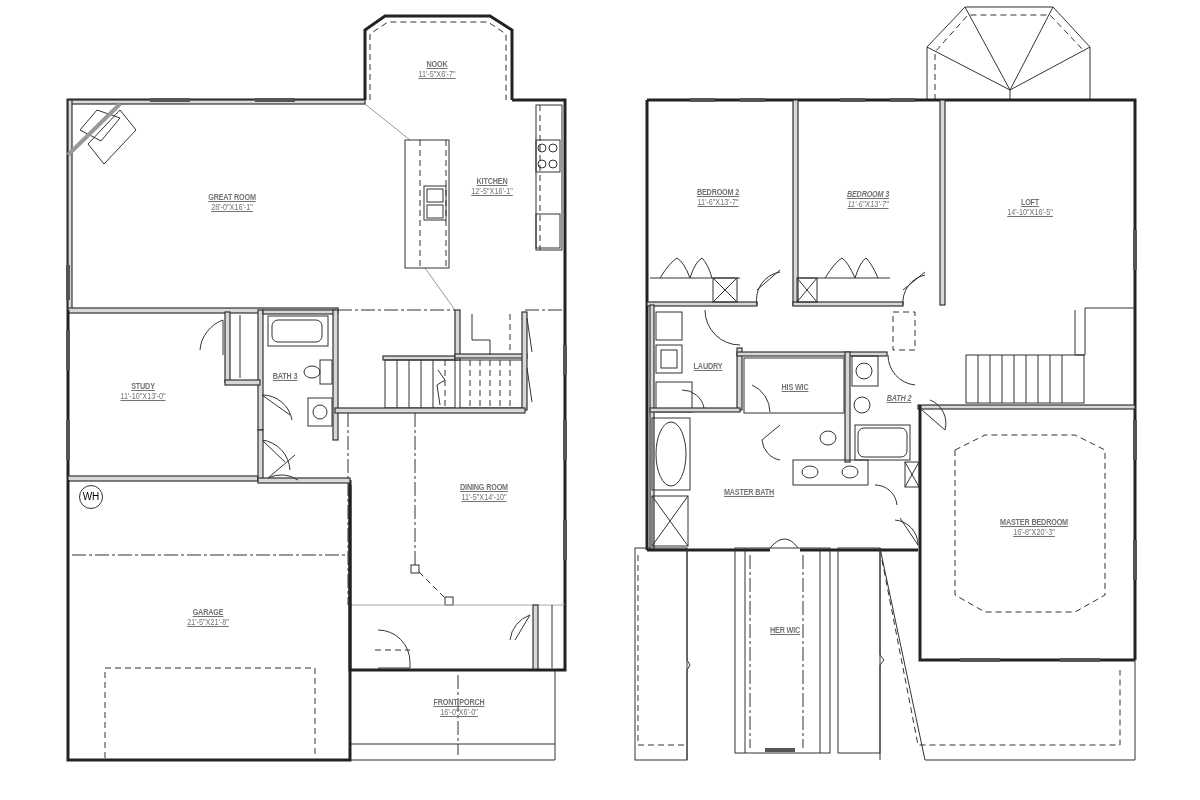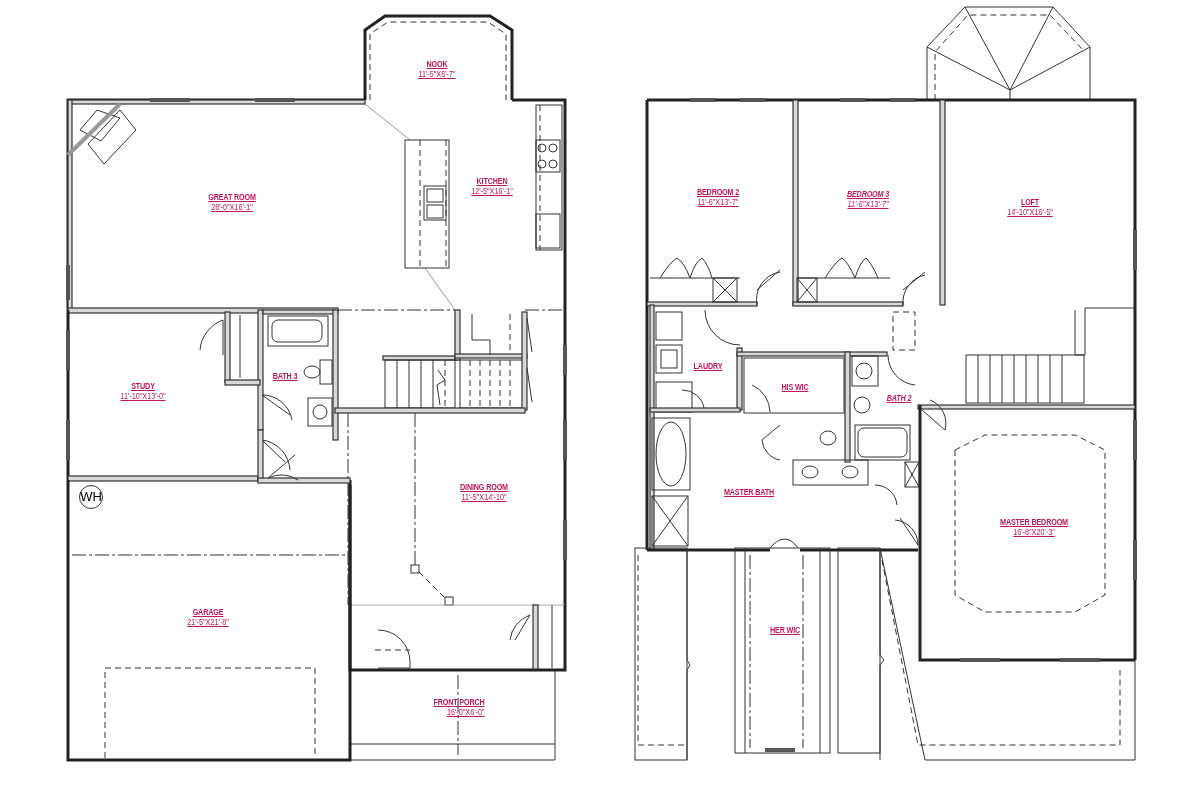--- a/index.html
+++ b/index.html
@@ -3,24 +3,24 @@
 <meta charset="utf-8">
 <style>
   html, body { margin: 0; padding: 0; background: #ffffff; }
   body { width: 1200px; height: 800px; position: relative; overflow: hidden; font-family: "Liberation Sans", sans-serif; }
   svg.plan { position: absolute; left: 0; top: 0; }
   .wall { fill: none; stroke: #222; stroke-width: 3; }
   .wallg { fill: #d8d8d8; stroke: #333; stroke-width: 1.2; }
   .thin { fill: none; stroke: #333; stroke-width: 1; }
   .dash { fill: none; stroke: #333; stroke-width: 1; stroke-dasharray: 6 4; }
   .dashd { fill: none; stroke: #333; stroke-width: 1; stroke-dasharray: 14 3 3 3; }
-  .lbl { position: absolute; text-align: center; transform: translateX(-50%); color: #be185d; line-height: 1.15; white-space: nowrap; }
+  .lbl { position: absolute; text-align: center; transform: translateX(-50%); color: #737373; line-height: 1.15; white-space: nowrap; }
   .lbl .n { font-family: "Liberation Sans Narrow", "Liberation Sans", sans-serif; font-weight: bold; font-size: 8.5px; text-decoration: underline; letter-spacing: -0.2px; display: block; transform: scaleX(0.85); }
   .lbl .d { font-family: "Liberation Sans", sans-serif; font-size: 8.5px; text-decoration: underline; display: block; transform: scaleX(0.85); }
-  .wh { position: absolute; width: 22px; height: 22px; border: 1px solid #333; border-radius: 50%; font-size: 13px; text-align: center; line-height: 22px; }
+  .wh { position: absolute; width: 22px; height: 22px; border: 1px solid #333; border-radius: 50%; font-size: 10px; text-align: center; line-height: 22px; }
 </style>
 </head>
 <body>
 
 <svg class="plan" width="1200" height="800" viewBox="0 0 1200 800">
 
   <g>
 
     <polyline class="wall" points="365,100 365,30 385,16 490,16 512,30 512,100"></polyline>
     <polyline class="dash" points="370,100 370,34 388,22 488,22 506,34 506,100"></polyline>
@@ -271,21 +271,21 @@
   <span class="n">BATH 3</span>
 </div>
 <div class="lbl" style="left:484px;top:483px;">
   <span class="n">DINING ROOM</span>
   <span class="d">11'-5"X14'-10"</span>
 </div>
 <div class="lbl" style="left:208px;top:588px;margin-top:20px;">
   <span class="n">GARAGE</span>
   <span class="d">21'-5"X21'-8"</span>
 </div>
-<div class="lbl" style="left:459px;top:698px;text-align:right;">
+<div class="lbl" style="left:459px;top:698px;">
   <span class="n">FRONT PORCH</span>
   <span class="d">16'-0"X6'-0"</span>
 </div>
 <div class="wh" style="left:79px;top:485px;">WH</div>
 
 <div class="lbl" style="left:718px;top:188px;">
   <span class="n">BEDROOM 2</span>
   <span class="d">11'-6"X13'-7"</span>
 </div>
 <div class="lbl" style="left:868px;top:190px;font-style:italic;">

